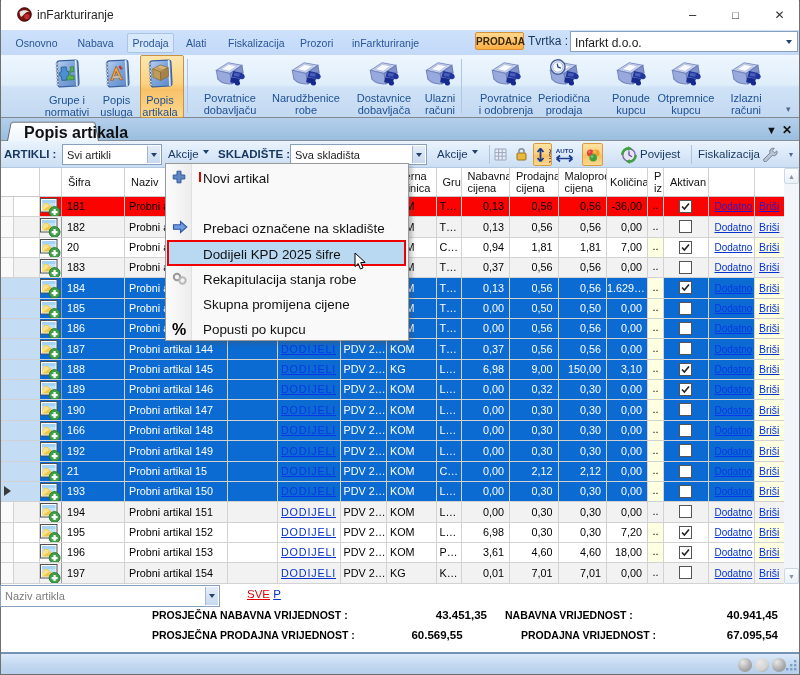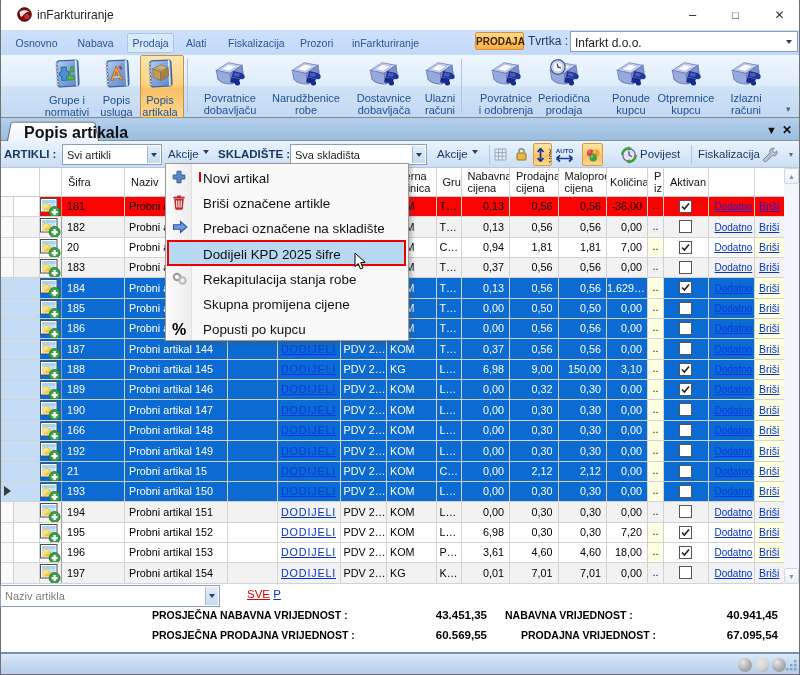--- a/index.html
+++ b/index.html
@@ -1118,21 +1118,21 @@
     <span class="tx" style="color:#7d7d7d;">Naziv artikla</span>
     <span class="cbtn"></span>
   </div>
 <div class="abs" style="left:247px;top:588px;font-size:11.5px;"><span style="color:#e00000;text-decoration:underline;">SVE</span> <span style="color:#0533cc;text-decoration:underline;">P</span></div>
 <div class="abs" id="sumry"></div>
 <div class="abs sumt" style="left:152px;top:609px;">PROSJEČNA NABAVNA VRIJEDNOST :</div>
 <div class="abs sumv" style="left:387px;top:609px;width:100px;text-align:right;">43.451,35</div>
 <div class="abs sumt" style="left:505px;top:609px;">NABAVNA VRIJEDNOST :</div>
 <div class="abs sumv" style="left:678px;top:609px;width:100px;text-align:right;">40.941,45</div>
 <div class="abs sumt" style="left:152px;top:629px;">PROSJEČNA PRODAJNA VRIJEDNOST :</div>
-<div class="abs sumv" style="left:387px;top:629px;width:100px;text-align:right;">60.569,55</div>
+<div class="abs sumv" style="left:387px;top:629px;width:100px;text-align:center;">60.569,55</div>
 <div class="abs sumt" style="left:521px;top:629px;">PRODAJNA VRIJEDNOST :</div>
 <div class="abs sumv" style="left:678px;top:629px;width:100px;text-align:right;">67.095,54</div>
 <div class="abs" id="statusbar"></div>
 <div class="circ" style="left:738px;background:radial-gradient(circle at 35% 30%, #e8e8e8, #a8a8a8 60%, #8e8e8e);top:658px;"></div>
 <div class="circ" style="left:755px;background:radial-gradient(circle at 35% 30%, #e8e8e8, #d2d2d2 60%, #8e8e8e);top:658px;"></div>
 <div class="circ" style="left:772px;background:radial-gradient(circle at 35% 30%, #e8e8e8, #a8a8a8 60%, #8e8e8e);top:658px;"></div>
 <svg class="abs" style="left:786px;top:660px;" width="12" height="12" viewBox="0 0 12 12">
 <g fill="#7ea0c6">
       <rect x="8" y="0" width="2.4" height="2.4"></rect>
       <rect x="8" y="4" width="2.4" height="2.4"></rect>
@@ -1144,29 +1144,20 @@
   </svg>
 <div class="abs" id="pmenu">
     <div class="strip"></div>
 <div id="mhl"></div>
 <div class="mi" style="top:1px;">
       <span class="ic"><svg width="14" height="14" viewBox="0 0 14 14">
           <path d="M5 1.2 h4 v3.8 h3.8 v4 H9 v3.8 H5 V9 H1.2 V5 H5 Z" fill="#5f86c4" stroke="#38599a" stroke-width="1"></path>
         </svg></span>
       <span class="tx">Novi artikal</span>
     </div>
-<div class="mi" style="top:26px;">
-      <span class="ic"><svg width="14" height="15" viewBox="0 0 14 15">
-          <path d="M2.2 3.8 h9.6 l-1 10 a1.2 1.2 0 0 1 -1.2 1 H4.4 a1.2 1.2 0 0 1 -1.2 -1 Z" fill="#c1272d"></path>
-          <rect x="1.2" y="1.8" width="11.6" height="1.8" rx="0.9" fill="#c1272d"></rect>
-          <rect x="5" y="0.6" width="4" height="1.6" rx="0.8" fill="#c1272d"></rect>
-          <path d="M4.6 5.5 L5 12.5 M7 5.5 L7 12.5 M9.4 5.5 L9 12.5" stroke="#fff" stroke-width="1.1"></path>
-        </svg></span>
-      <span class="tx">Briši označene artikle</span>
-    </div>
 <div class="mi" style="top:51px;">
       <span class="ic"><svg width="16" height="14" viewBox="0 0 16 14">
           <path d="M1.5 4.8 h7 V1.5 L14.8 7 L8.5 12.5 V9.2 h-7 Z" fill="#6f9ae0" stroke="#2d54a8" stroke-width="1.1"></path>
         </svg></span>
       <span class="tx">Prebaci označene na skladište</span>
     </div>
 <div class="mi" style="top:77px;">
       <span class="tx">Dodijeli KPD 2025 šifre</span>
     </div>
 <div class="mi" style="top:127px;">

